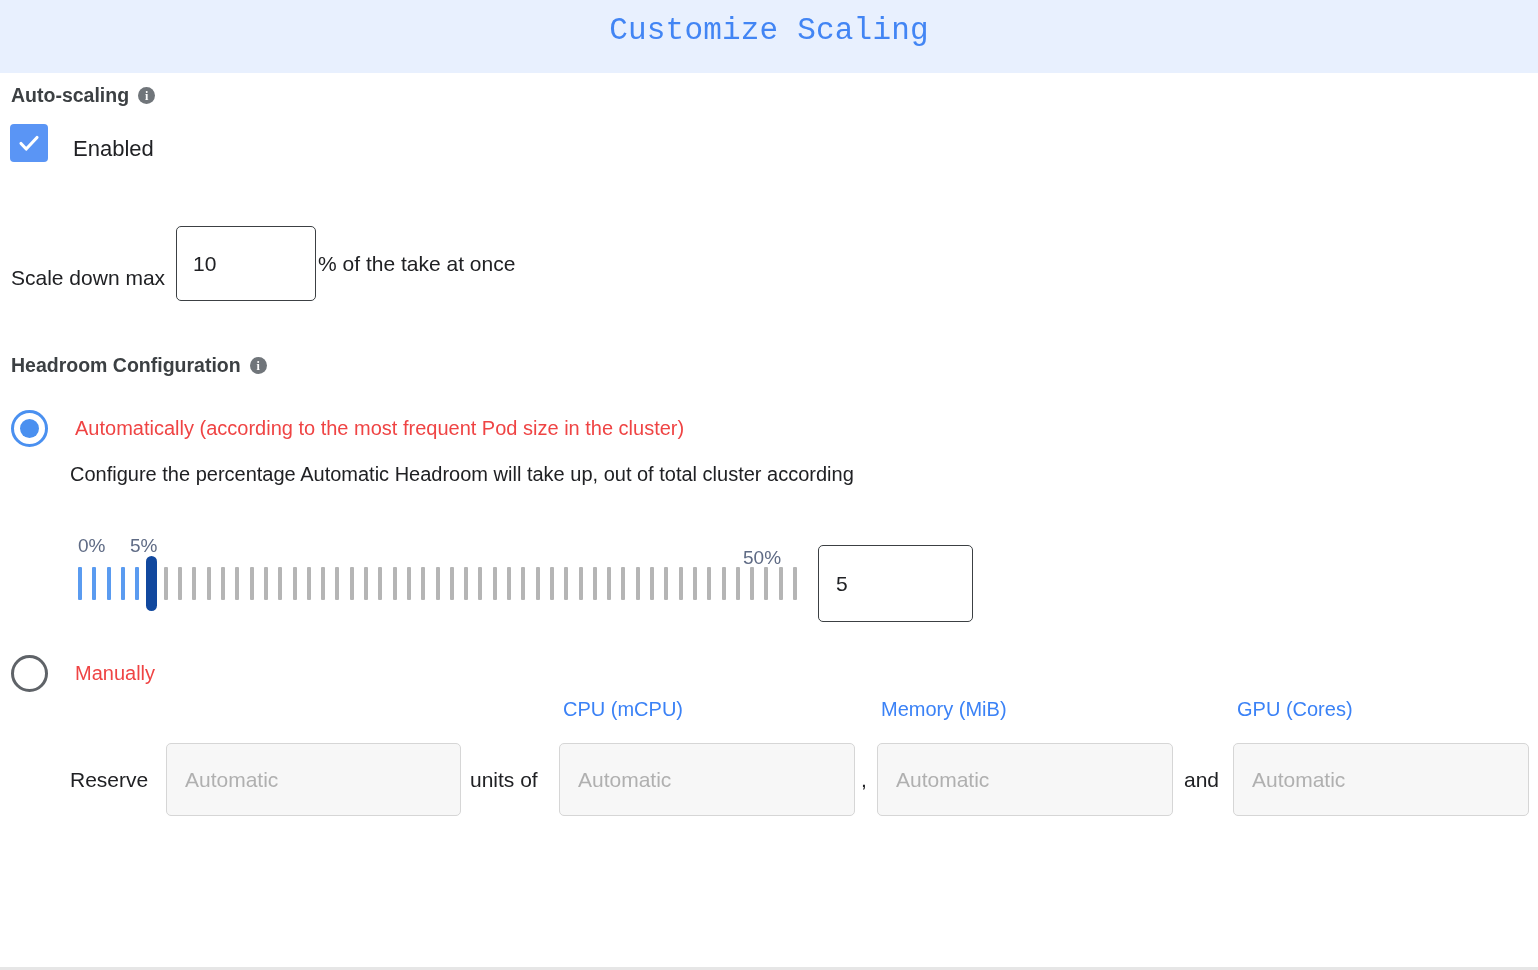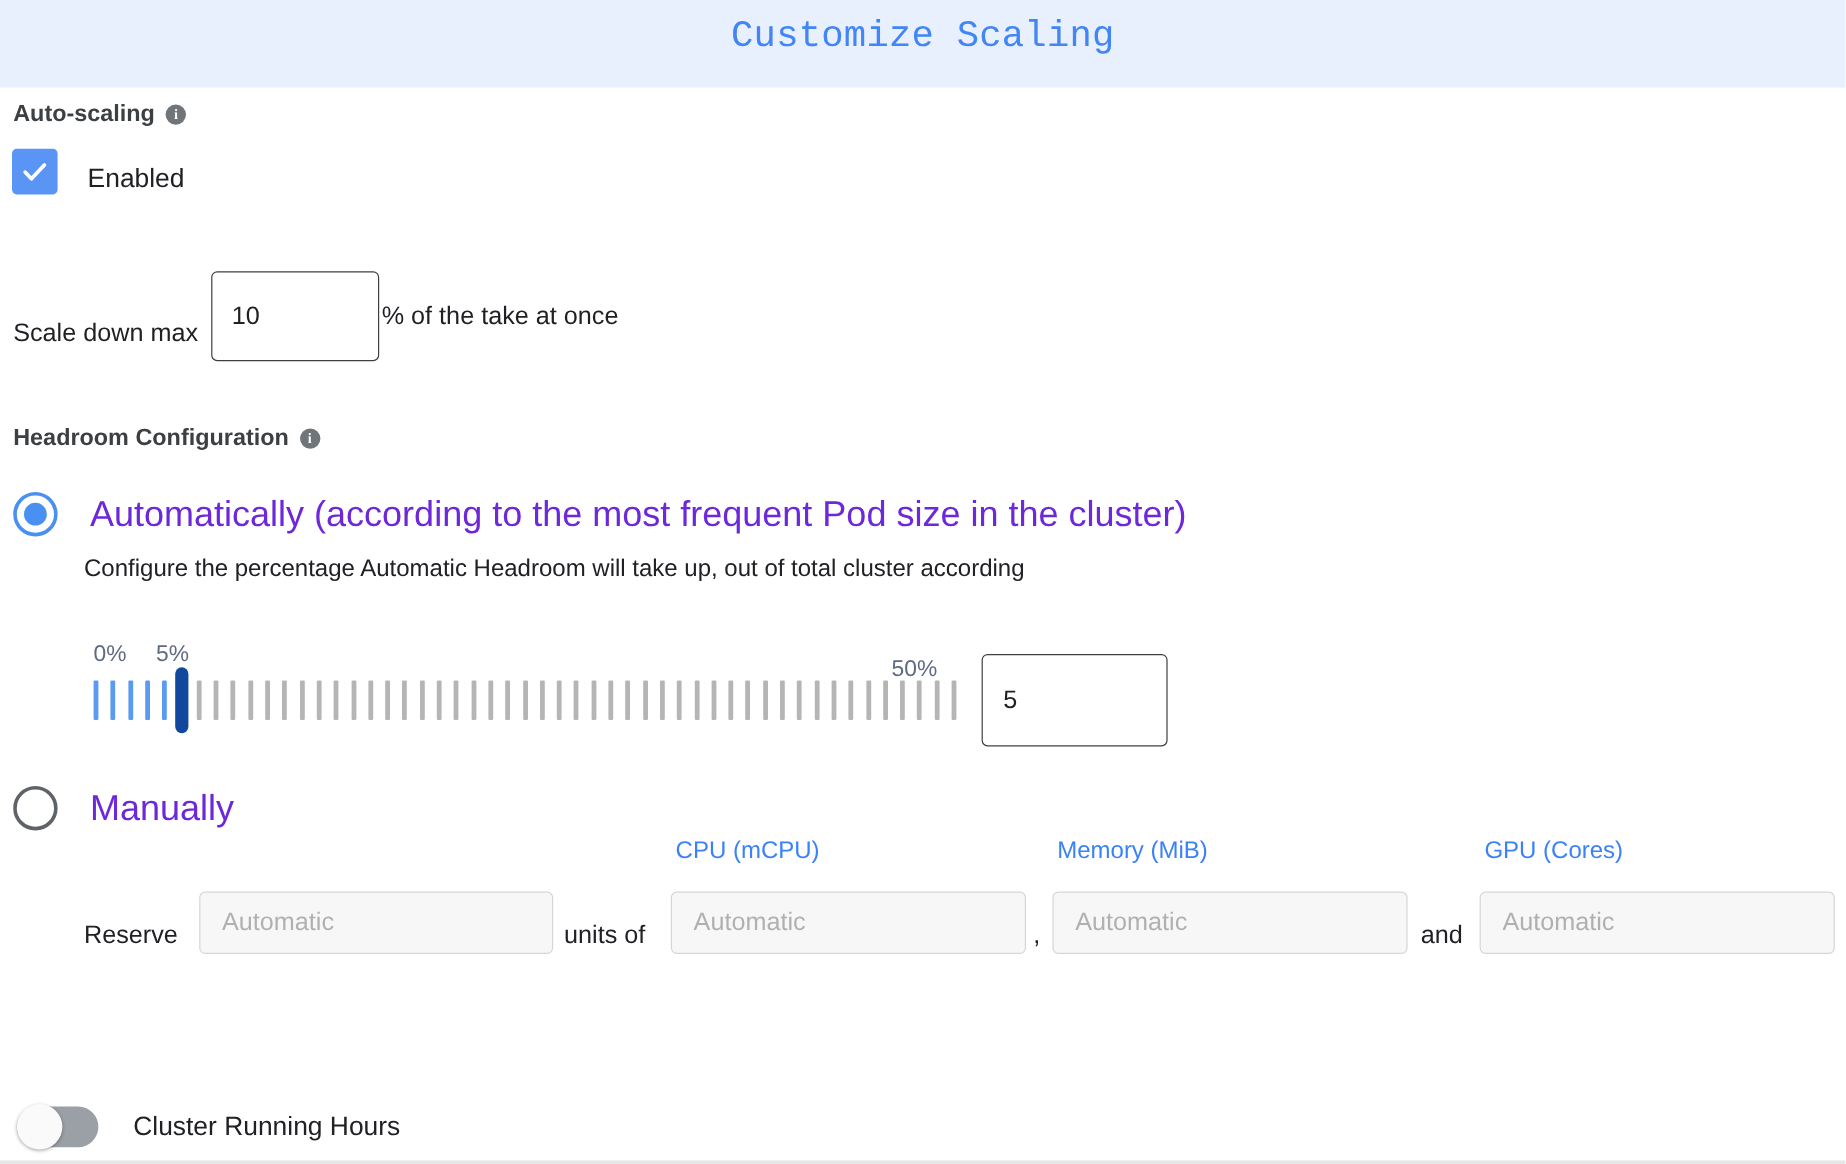--- a/index.html
+++ b/index.html
@@ -99,21 +99,21 @@
     display: flex; align-items: center; justify-content: center;
     cursor: pointer; flex: 0 0 auto;
   }
   .radio.checked { border: 3px solid #4a90f0; }
   .radio.checked::after {
     content:""; width: 19px; height: 19px; border-radius: 50%;
     background: #4a90f0;
   }
   .radio.unchecked { border: 3px solid #5f6368; }
 
-  .radio-label { font-size: 30px; color: #6d28d9; }
+  .radio-label { font-size: 20px; color: #ef4444; }
 
   .headroom-desc {
     position: absolute; left: 70px; top: 463px;
     font-size: 20px; color: #202124;
   }
 
   
   .slider-wrap { position: absolute; left: 78px; top: 535px; }
   .slider-labels { position: relative; height: 28px; }
   .slider-label {
@@ -162,21 +162,21 @@
   .reserve-label {
     position: absolute; left: 70px; top: 768px;
     font-size: 21px; color: #202124;
   }
   .joiner {
     position: absolute;
     font-size: 21px; color: #202124;
   }
   .auto-input {
     position: absolute;
-    height: 52px;
+    height: 73px;
     border: 1.3px solid #d6d6d6;
     border-radius: 5px;
     background: #f7f7f7;
     font-family: "Liberation Sans", sans-serif;
     font-size: 21px;
     color: #202124;
     padding: 0 18px;
     outline: none;
   }
   .auto-input::placeholder { color: #b0b0b0; }
@@ -326,21 +326,15 @@
 
   <div class="reserve-label">Reserve</div>
   <input class="auto-input" style="left: 166px; top: 743px; width: 295px;" placeholder="Automatic">
   <span class="joiner" style="left:470px; top:768px;">units of</span>
   <input class="auto-input" style="left: 559px; top: 743px; width: 296px;" placeholder="Automatic">
   <span class="joiner" style="left:861px; top:768px;">,</span>
   <input class="auto-input" style="left: 877px; top: 743px; width: 296px;" placeholder="Automatic">
   <span class="joiner" style="left:1184px; top:768px;">and</span>
   <input class="auto-input" style="left: 1233px; top: 743px; width: 296px;" placeholder="Automatic">
 
-  <div class="toggle-row">
-    <div class="toggle">
-      <div class="knob"></div>
-    </div>
-    <div class="toggle-label">Cluster Running Hours</div>
-  </div>
 
   <div class="bottom-divider"></div>
 </div>
 
 </body></html>

